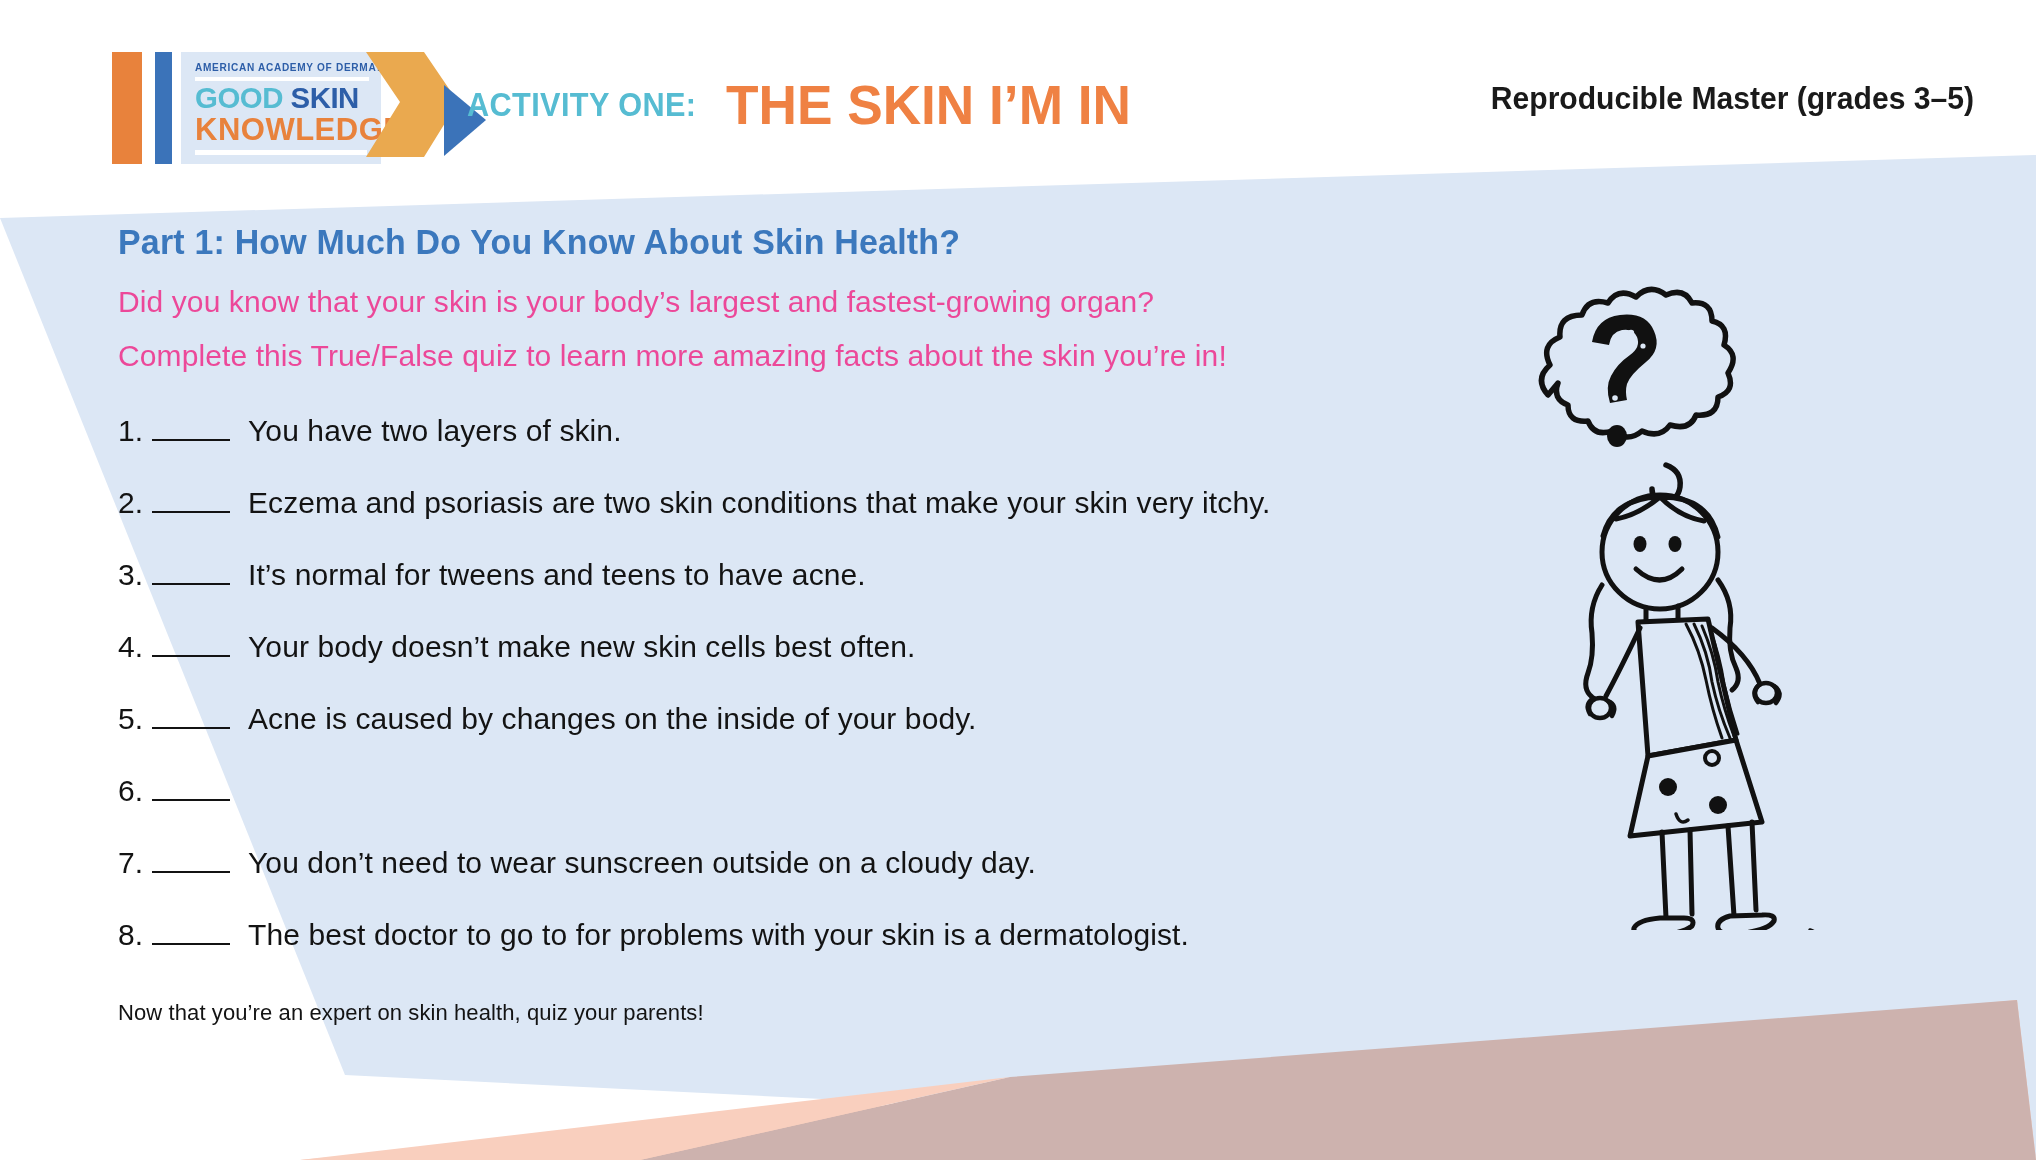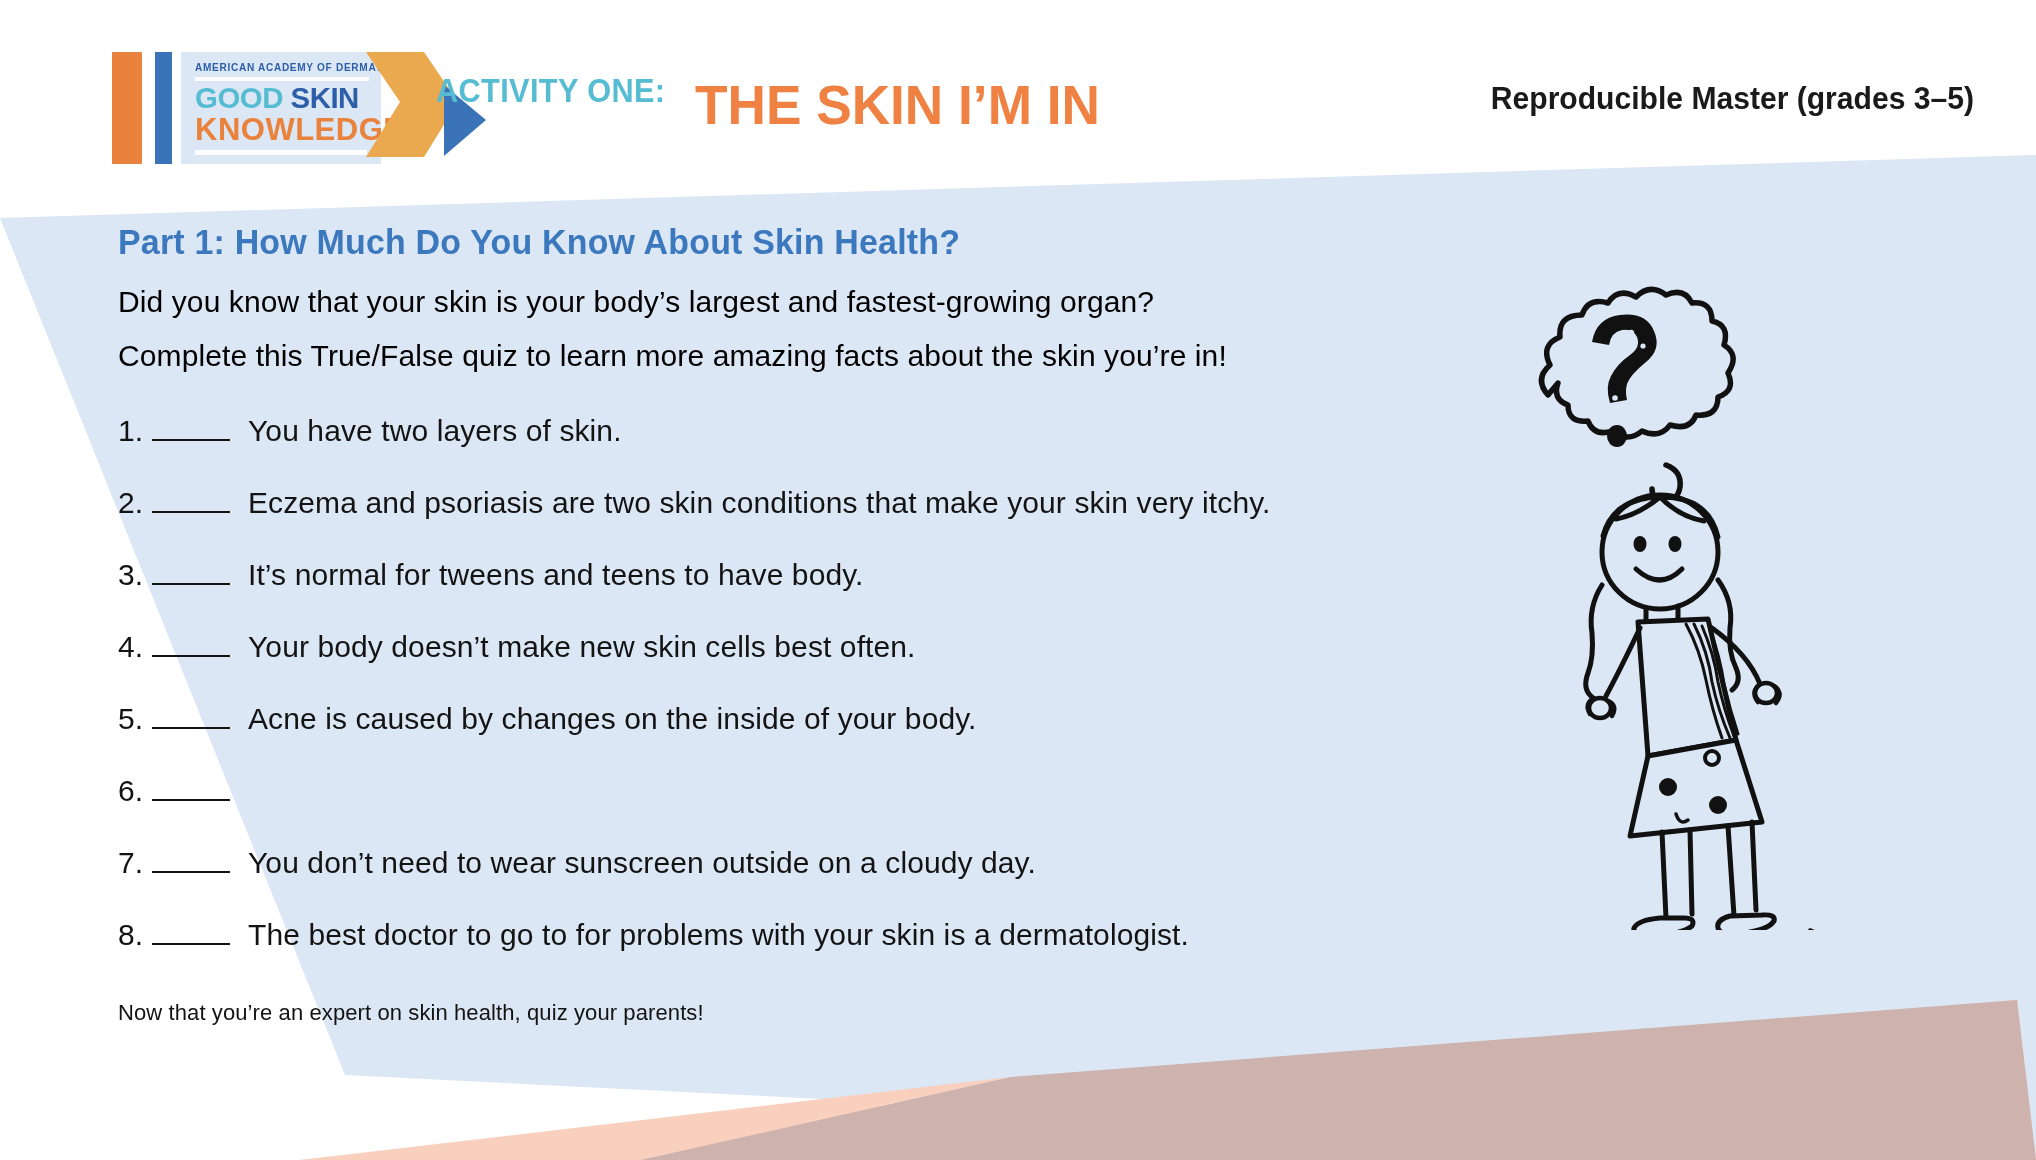--- a/index.html
+++ b/index.html
@@ -111,23 +111,23 @@
     margin-top: 1px;
   }
   .logo-arrows {
     position: absolute;
     left: 366px; top: 52px;
     width: 120px; height: 112px;
   }
 
   .title-row {
     position: absolute;
-    left: 436px; top: 72px;
+    left: 467px; top: 72px;
     display: flex;
-    align-items: flex-start;
+    align-items: center;
     white-space: nowrap;
   }
   .title-activity {
     font-family: "Liberation Sans Narrow", "Liberation Sans", sans-serif;
     font-weight: bold;
     font-size: 33px;
     letter-spacing: 0.4px;
     color: #56bcd2;
     transform: scaleX(0.93);
     transform-origin: left bottom;
@@ -176,21 +176,21 @@
     white-space: nowrap;
     transform: scaleX(0.97);
     transform-origin: left top;
   }
 
   .intro {
     position: absolute;
     left: 118px;
     font-family: "Liberation Sans Narrow", "Liberation Sans", sans-serif;
     font-size: 30px;
-    color: #000000;
+    color: #ec4899;
     white-space: nowrap;
     letter-spacing: 0.1px;
   }
   .intro-1 { top: 285px; }
   .intro-2 { top: 339px; }
 
   .quiz {
     position: absolute;
     left: 118px; top: 414px;
     width: 1350px;
@@ -291,21 +291,21 @@
         <span class="q-text">You have two layers of skin.</span>
       </div>
       <div class="quiz-item">
         <span class="q-num">2.</span>
         <span class="q-blank"></span>
         <span class="q-text">Eczema and psoriasis are two skin conditions that make your skin very itchy.</span>
       </div>
       <div class="quiz-item">
         <span class="q-num">3.</span>
         <span class="q-blank"></span>
-        <span class="q-text">It’s normal for tweens and teens to have body.</span>
+        <span class="q-text">It’s normal for tweens and teens to have acne.</span>
       </div>
       <div class="quiz-item">
         <span class="q-num">4.</span>
         <span class="q-blank"></span>
         <span class="q-text">Your body doesn’t make new skin cells best often.</span>
       </div>
       <div class="quiz-item">
         <span class="q-num">5.</span>
         <span class="q-blank"></span>
         <span class="q-text">Acne is caused by changes on the inside of your body.</span>

